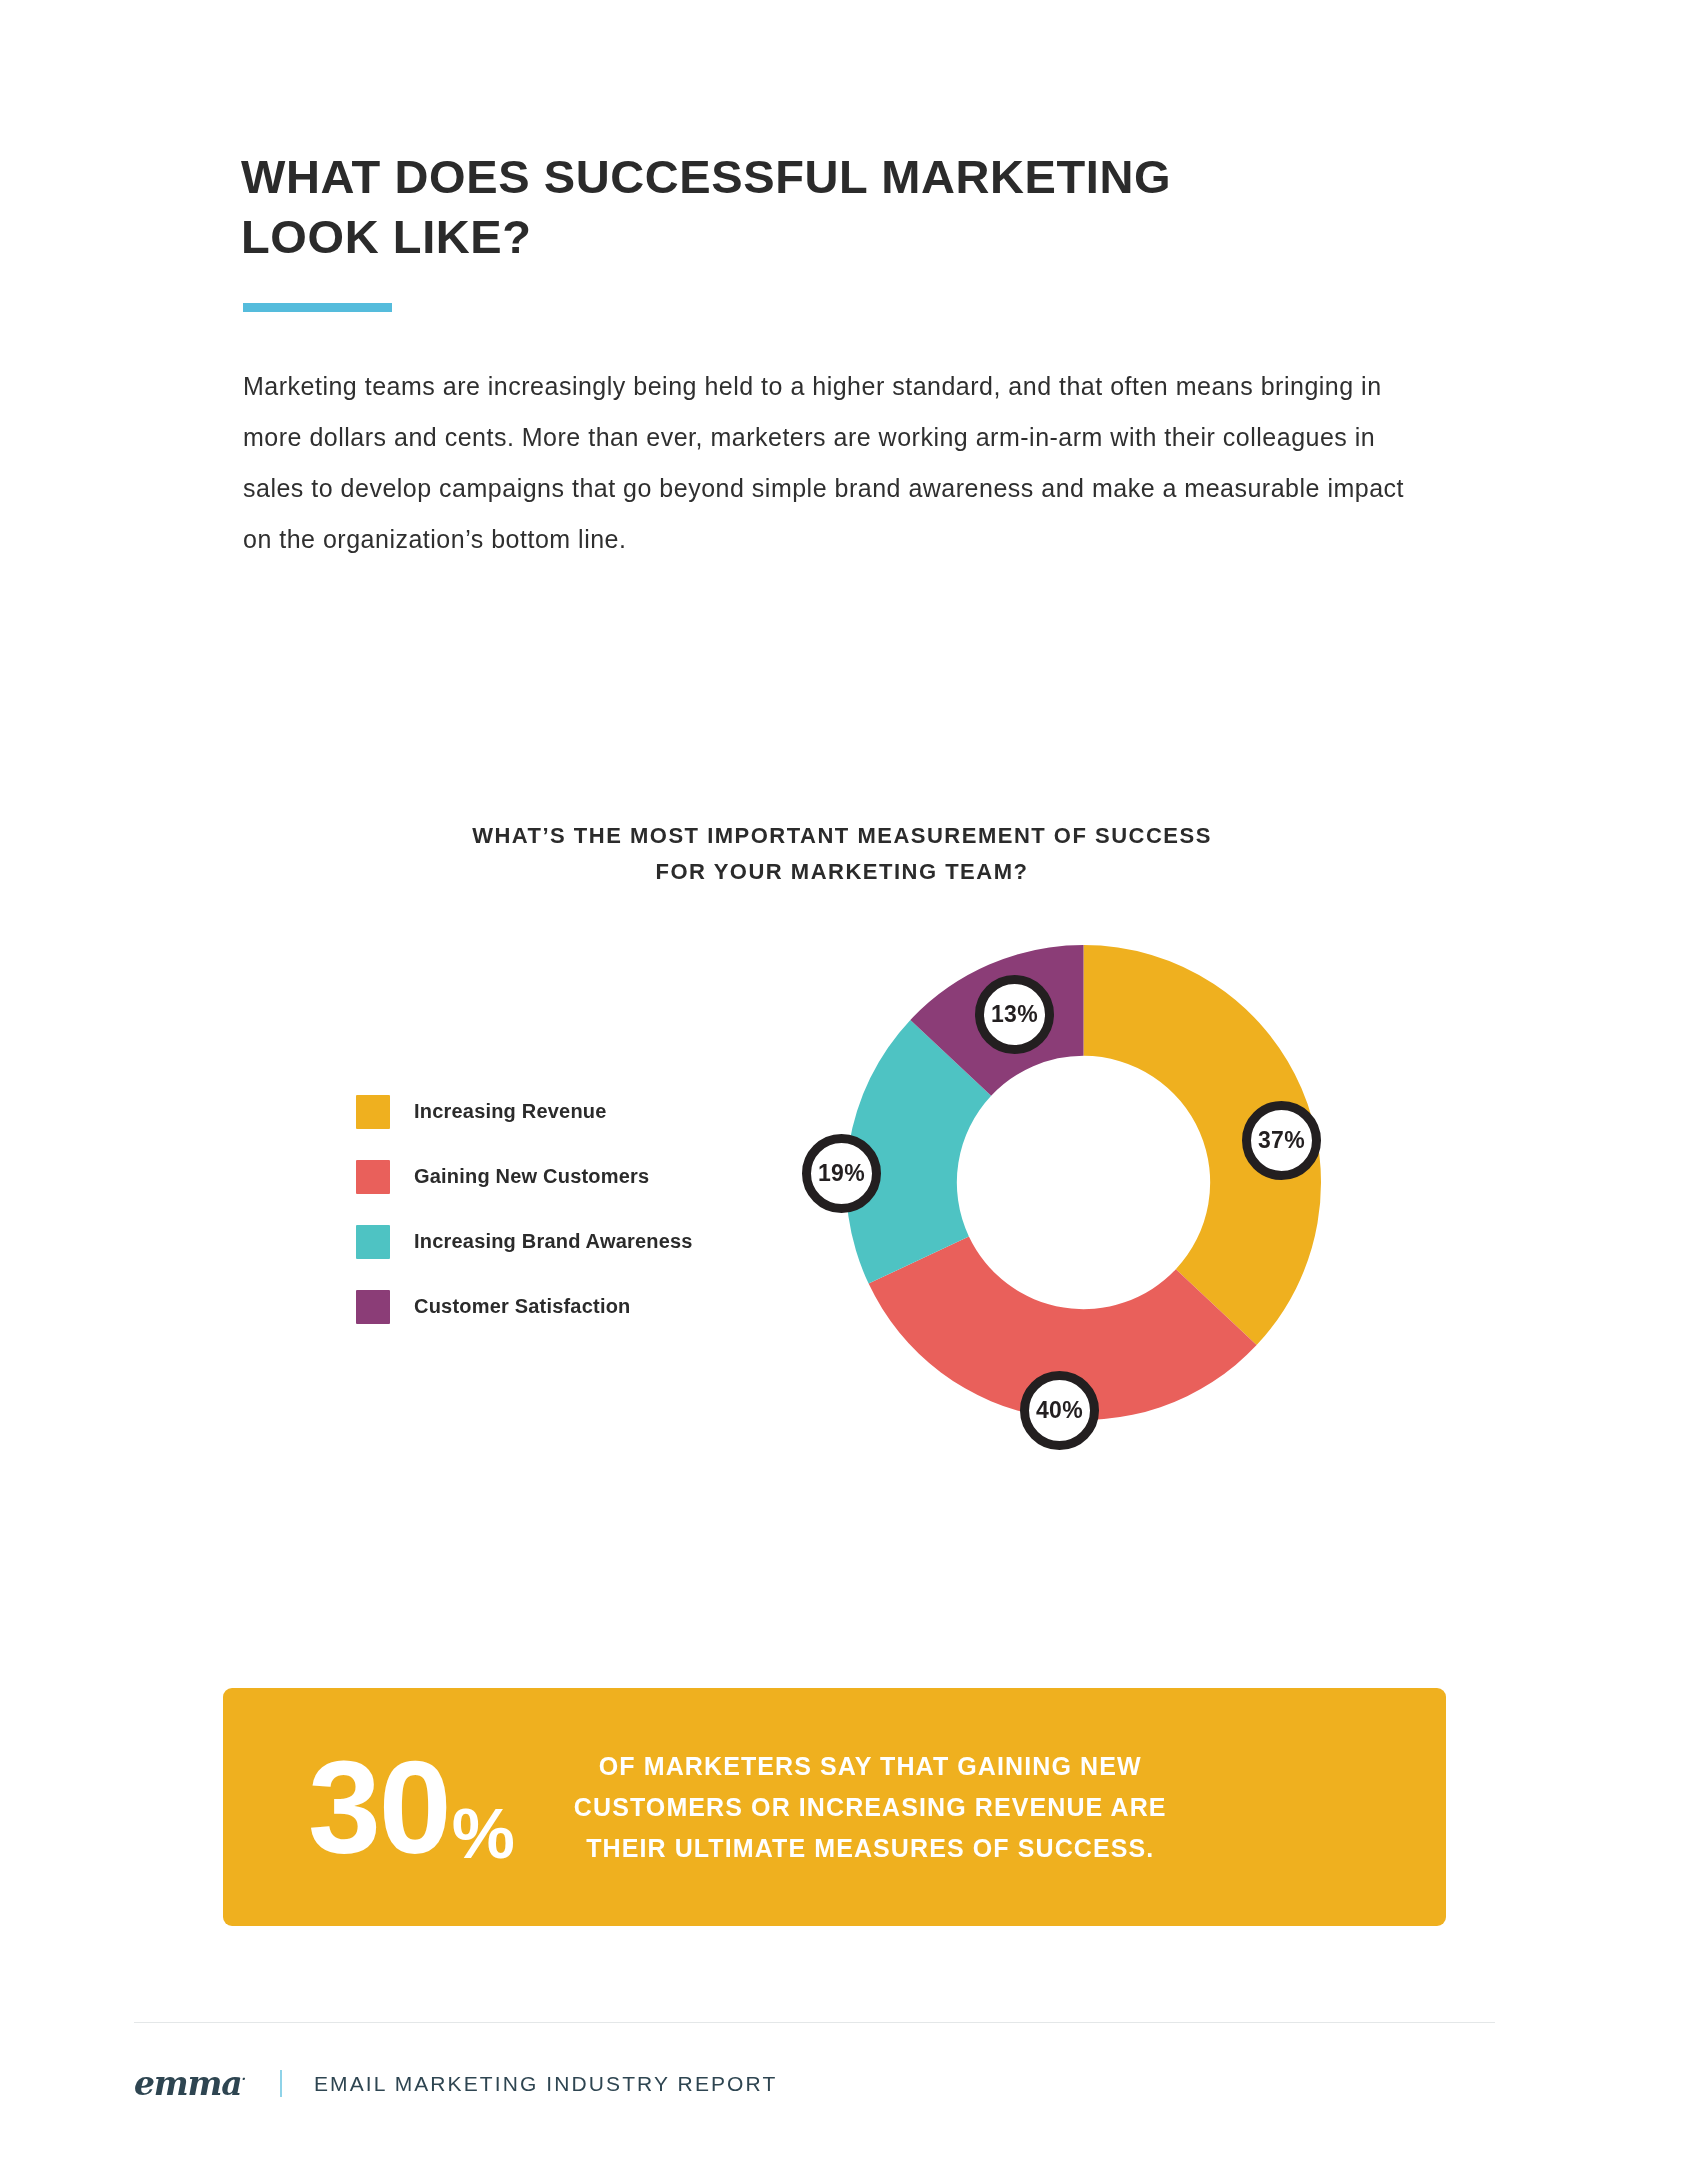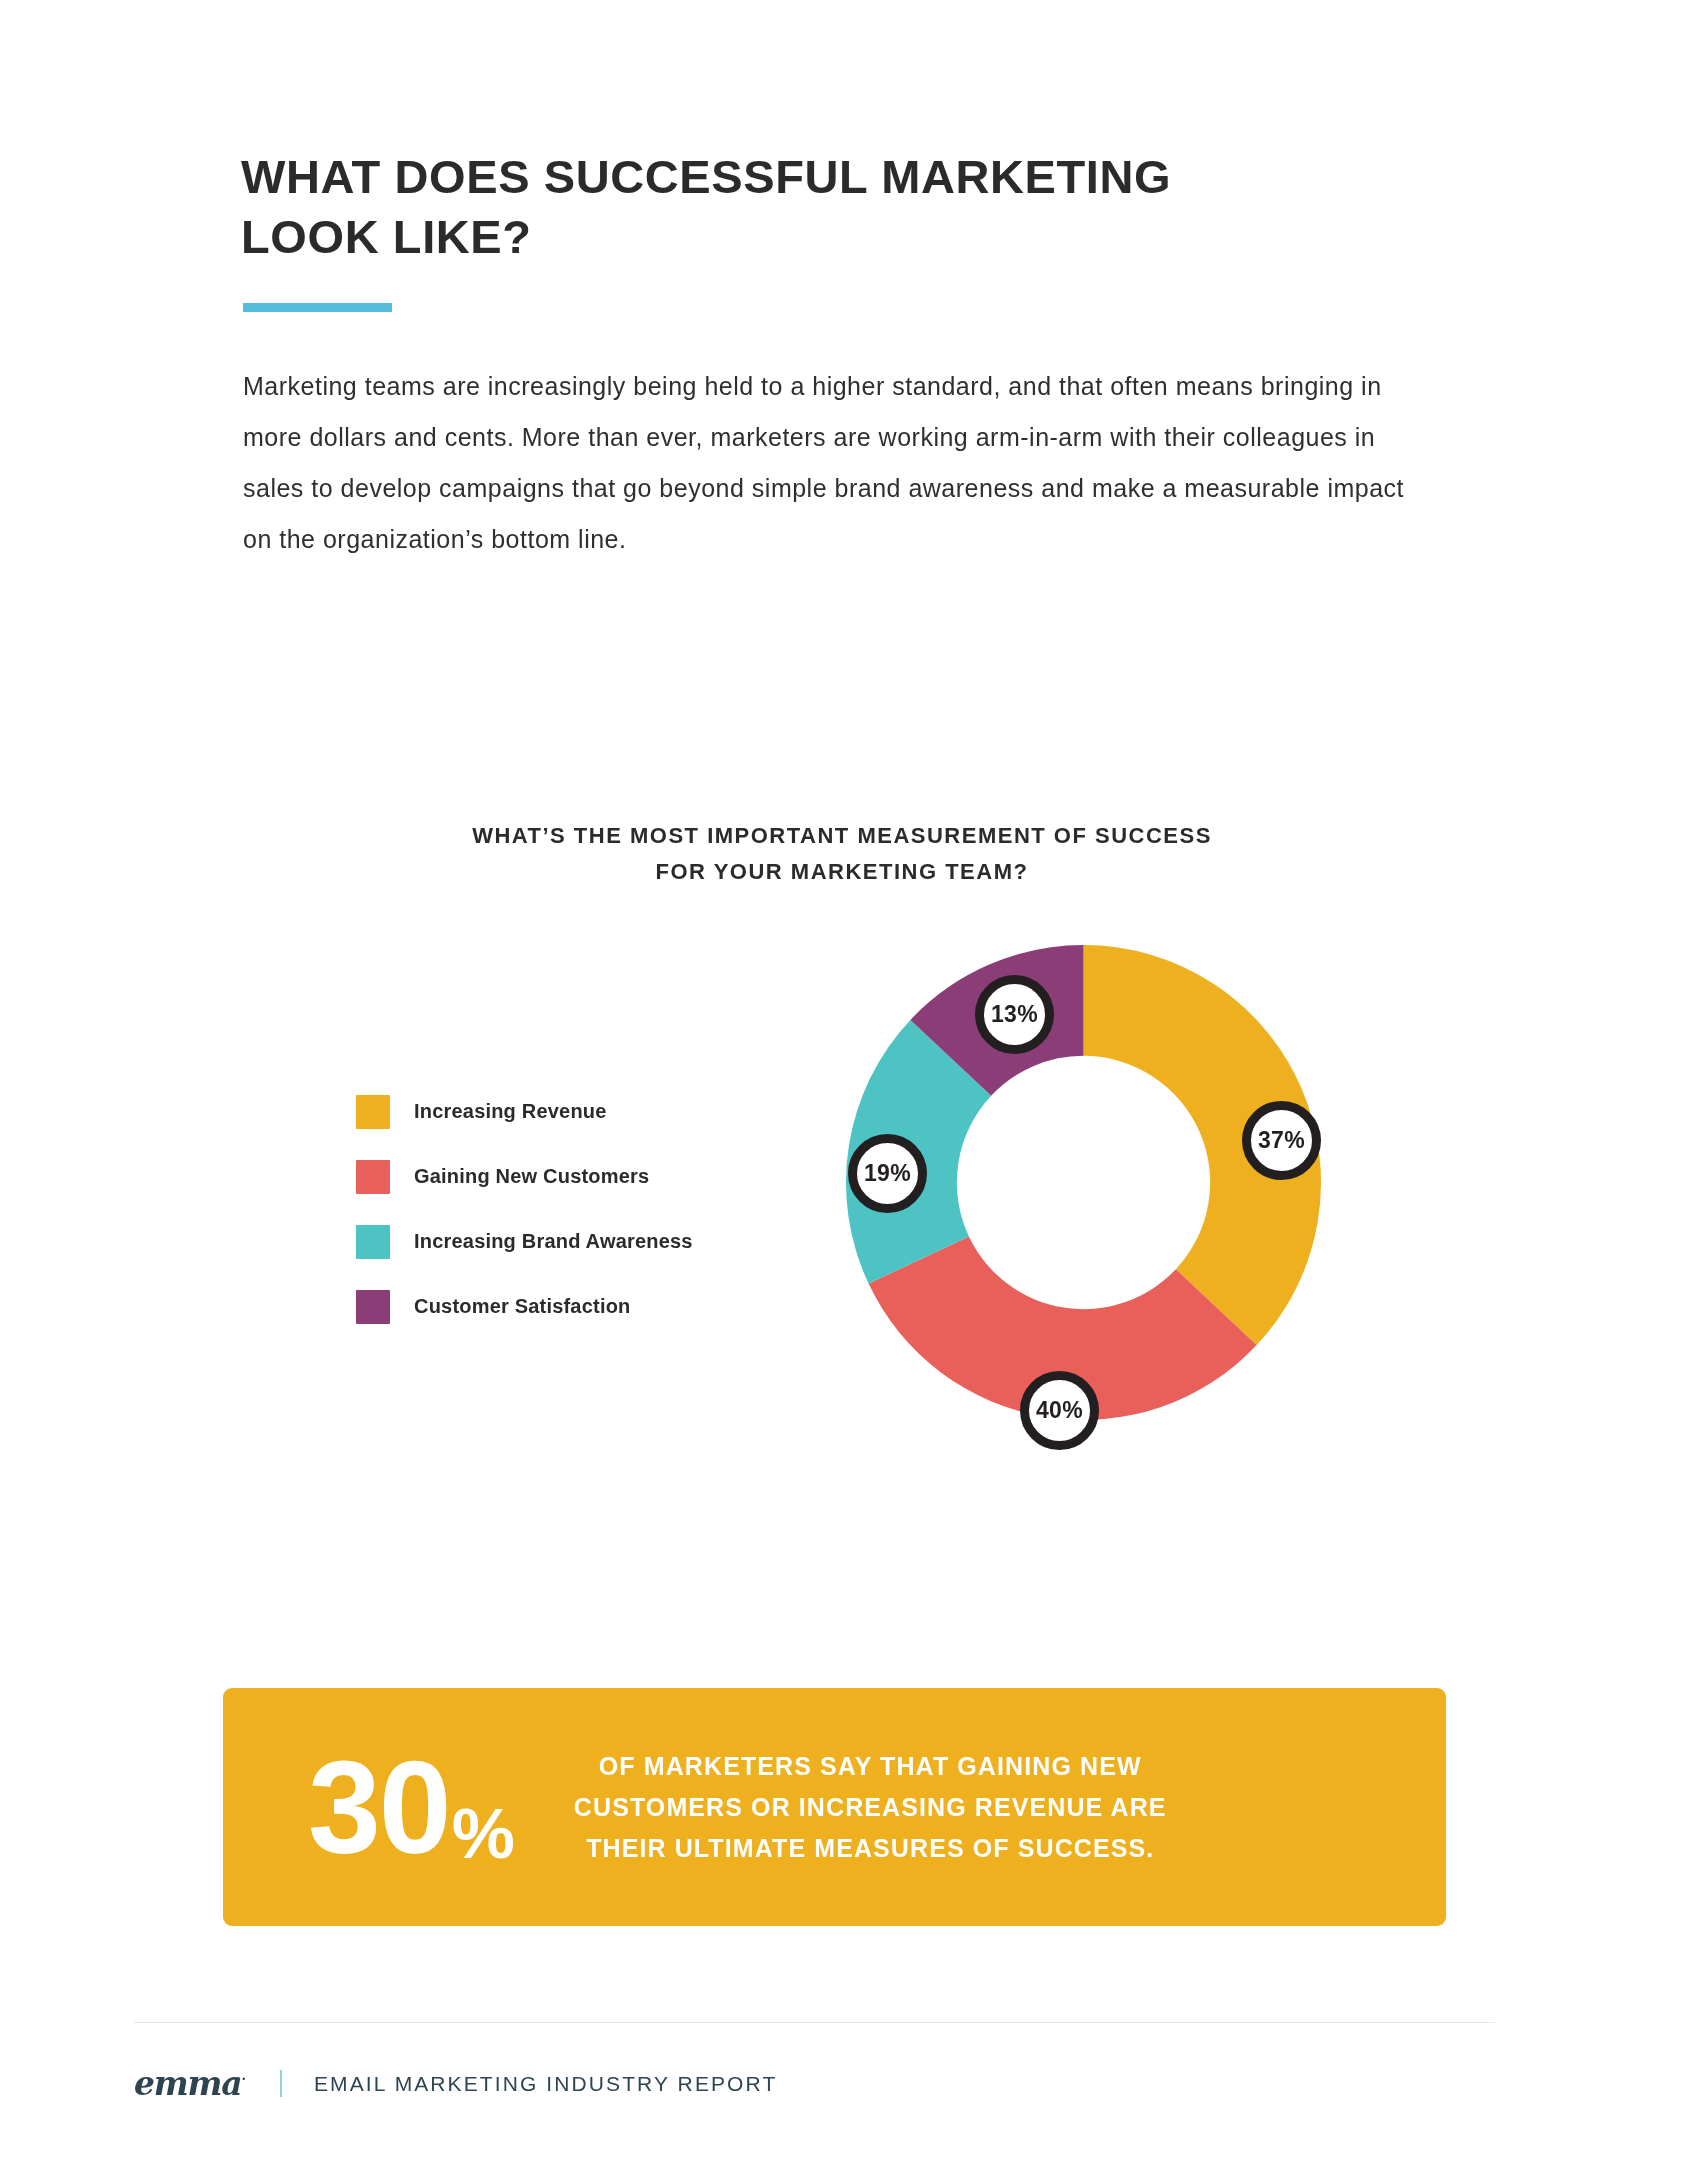--- a/index.html
+++ b/index.html
@@ -119,21 +119,21 @@
     align-items: center;
     justify-content: center;
     font-size: 23px;
     font-weight: 700;
     letter-spacing: 0.3px;
     color: #231f20;
     text-align: center;
   }
   .badge-37 { left: 1242px; top: 1101px; }
   .badge-31 { left: 1020px; top: 1371px; }
-  .badge-19 { left: 848px; top: 1134px; }
+  .badge-19 { left: 802px; top: 1134px; }
   .badge-13 { left: 975px; top: 975px; }
 
   
   .callout {
     position: absolute;
     left: 223px;
     top: 1688px;
     width: 1223px;
     height: 238px;
     background: #efb01f;

